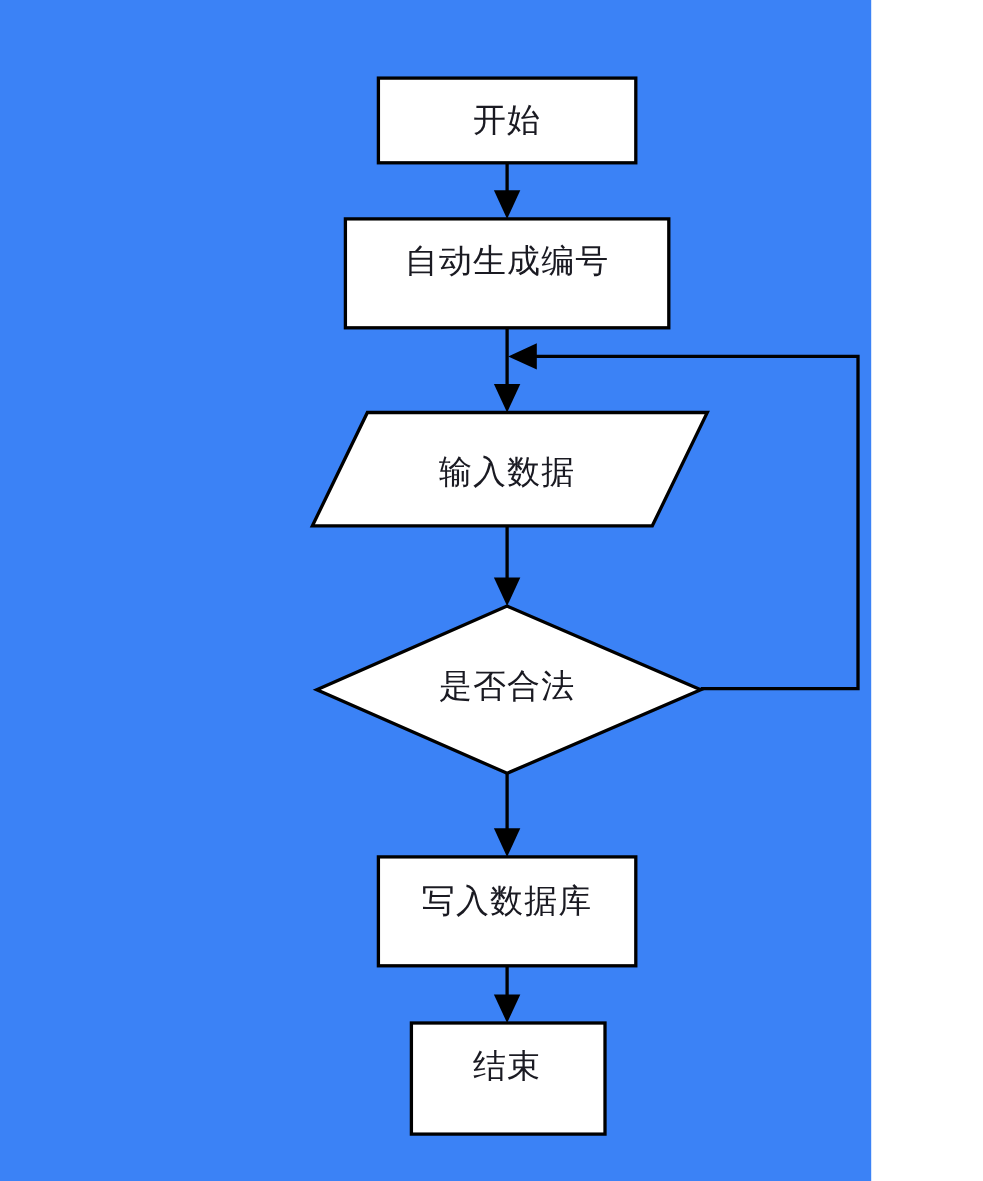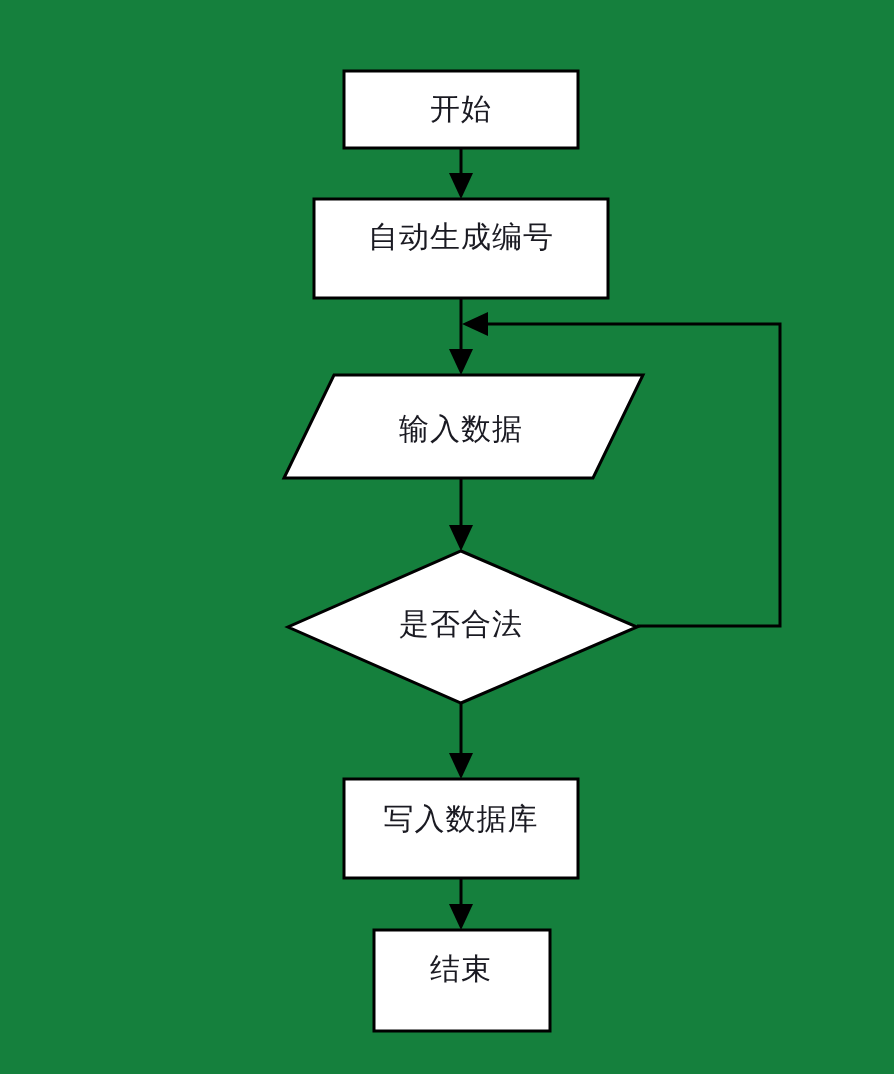--- a/index.html
+++ b/index.html
@@ -6,23 +6,23 @@
   html, body {
     margin: 0;
     padding: 0;
     background: #ffffff;
   }
   body {
     font-family: "Liberation Serif", "DejaVu Serif", serif;
   }
   #canvas {
     position: relative;
-    width: 894px;
+    width: 792px;
     height: 1074px;
-    background: #15803d;
+    background: #3b82f6;
     overflow: hidden;
     text-decoration: underline;
   }
   #flow-svg {
     position: absolute;
     left: 0;
     top: 0;
     width: 894px;
     height: 1074px;
     display: block;

